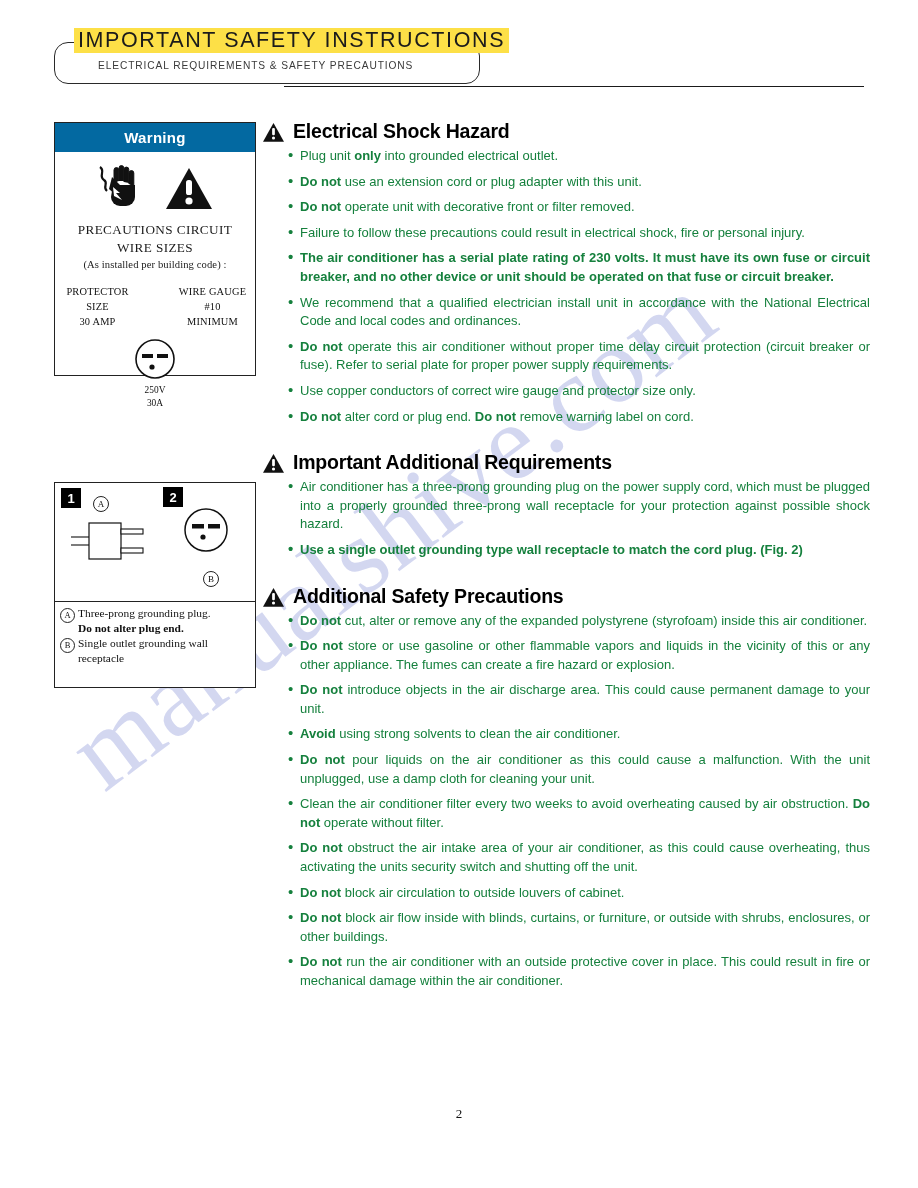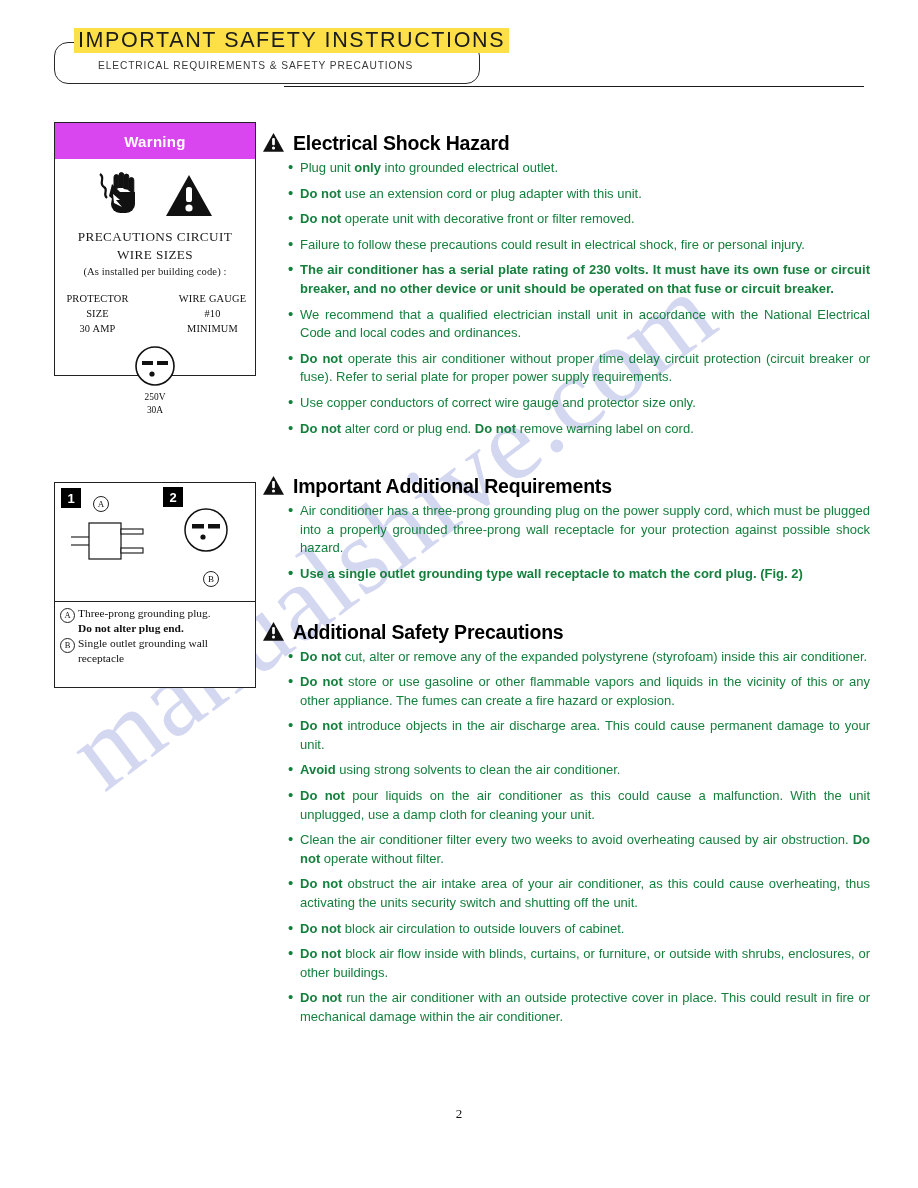--- a/index.html
+++ b/index.html
@@ -104,22 +104,22 @@
     left: 54px;
     top: 122px;
     width: 202px;
     height: 254px;
     border: 1.2px solid #222;
     box-sizing: border-box;
     background: #fff;
     z-index: 10;
   }
   .warnbox-title {
-    height: 36px;
-    background: #d946ef;
+    height: 29px;
+    background: #0369a1;
     color: #fff;
     font-family: "Liberation Sans", sans-serif;
     font-weight: bold;
     font-size: 15px;
     display: flex;
     align-items: center;
     justify-content: center;
     letter-spacing: 0.3px;
   }
   .warn-icons {
@@ -214,23 +214,23 @@
   
   .content {
     position: absolute;
     left: 262px;
     top: 116px;
     width: 608px;
     z-index: 10;
   }
   .sec-head {
     display: flex;
-    align-items: flex-start;
+    align-items: flex-end;
     gap: 8px;
-    margin-top: 16px;
+    margin-top: 4px;
     margin-bottom: 4px;
   }
   .sec-head h2 {
     margin: 0;
     font-family: "Liberation Sans", sans-serif;
     font-size: 19.5px;
     font-weight: bold;
     letter-spacing: -0.2px;
     color: #000;
   }

